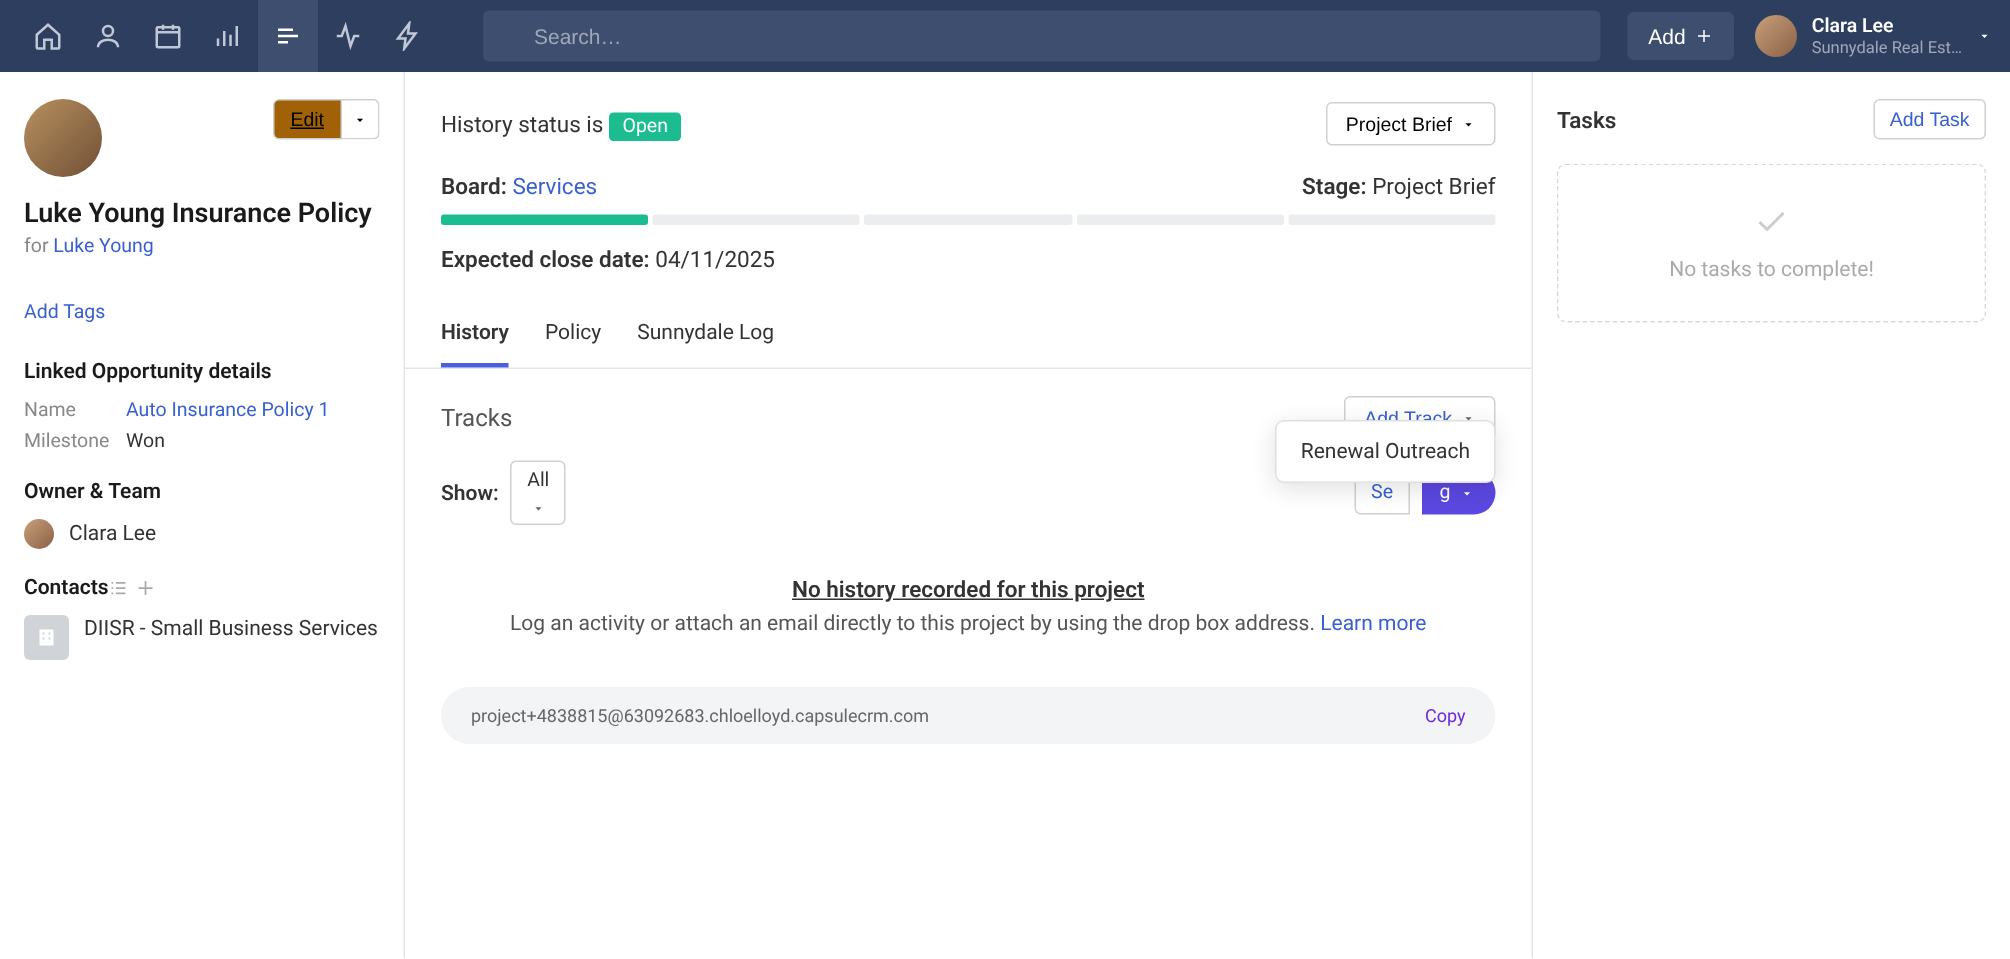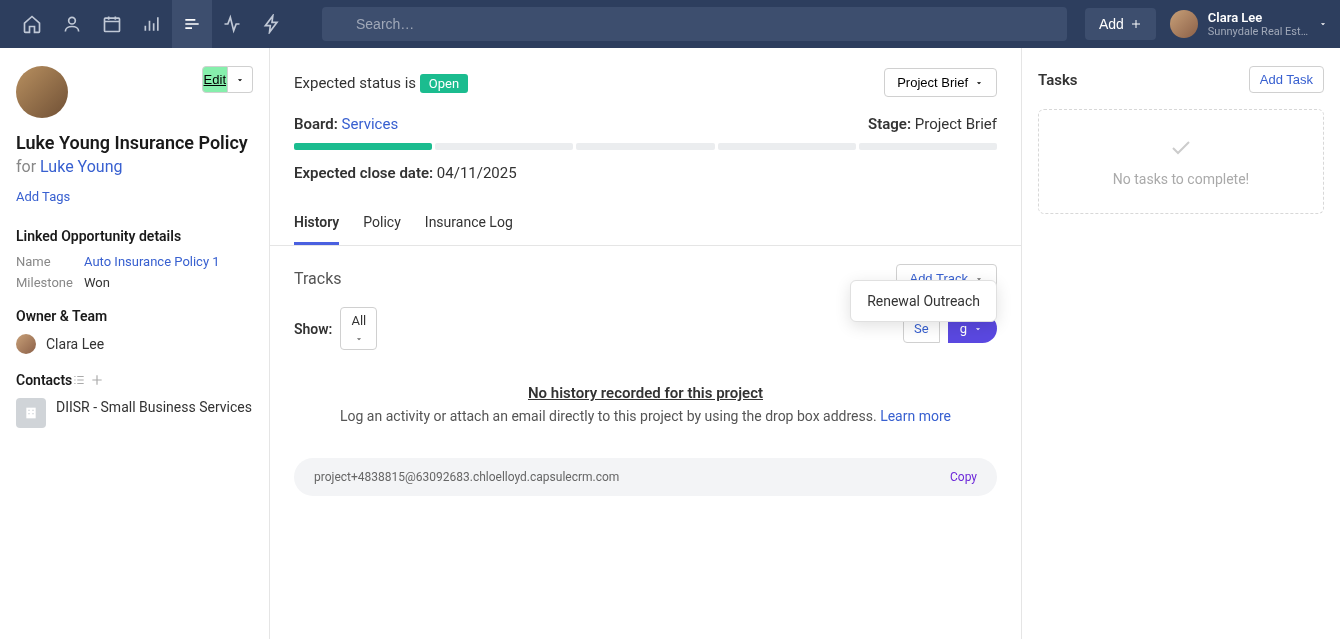--- a/index.html
+++ b/index.html
@@ -22,24 +22,24 @@
 .user-text .org { font-size: 11px; color: #a0a8b8; max-width: 110px; overflow: hidden; text-overflow: ellipsis; white-space: nowrap; }
 
 .layout { display: flex; height: calc(100vh - 48px); }
 .sidebar { width: 270px; border-right: 1px solid #e5e5e5; padding: 18px 16px; overflow-y: auto; }
 .main { flex: 1; border-right: 1px solid #e5e5e5; display: flex; flex-direction: column; overflow: hidden; }
 .rightbar { width: 318px; padding: 18px 16px; }
 
 .profile-row { display: flex; justify-content: space-between; align-items: flex-start; margin-bottom: 14px; }
 .profile-avatar { width: 52px; height: 52px; border-radius: 50%; background: linear-gradient(135deg, #b89060, #705035); }
 .edit-group { display: flex; }
-.edit-btn { border: 1px solid #d0d0d0; background: #86efac; padding: 5px 1px; border-radius: 4px 0 0 4px; font-size: 13px; cursor: pointer; text-decoration: underline; }
+.edit-btn { border: 1px solid #d0d0d0; background: #a16207; padding: 5px 11px; border-radius: 4px 0 0 4px; font-size: 13px; cursor: pointer; text-decoration: underline; }
 .edit-caret { border: 1px solid #d0d0d0; border-left: none; background: #fff; padding: 5px 7px; border-radius: 0 4px 4px 0; cursor: pointer; display: flex; align-items: center; }
 .project-title { font-size: 18px; font-weight: 600; color: #1a1a1a; margin-bottom: 4px; }
-.for-line { font-size: 16px; color: #888; margin-bottom: 12px; }
+.for-line { font-size: 13px; color: #888; margin-bottom: 28px; }
 .for-line a { color: #3860d0; text-decoration: none; }
 .add-tags { color: #3860d0; font-size: 13px; cursor: pointer; display: inline-block; margin-bottom: 18px; }
 .section-h { font-size: 14px; font-weight: 600; color: #1a1a1a; margin-bottom: 10px; margin-top: 6px; }
 .kv-row { display: flex; font-size: 13px; margin-bottom: 6px; }
 .kv-row .k { width: 68px; color: #888; }
 .kv-row .v { color: #333; }
 .kv-row .v a { color: #3860d0; text-decoration: none; }
 .owner-row { display: flex; align-items: center; gap: 10px; margin-top: 6px; margin-bottom: 18px; }
 .owner-avatar { width: 20px; height: 20px; border-radius: 50%; background: linear-gradient(135deg,#c8a078,#8b6048); }
 .contacts-head { display: flex; align-items: center; }
@@ -220,21 +220,21 @@
           </svg>
         </div>
       <div class="contact-name">DIISR - Small Business Services</div>
     </div>
   </div>
 
   <div class="main">
     <div class="main-top">
       <div class="status-row">
         <div class="status-left">
-          <span>Expected status is </span><span class="status-badge">Open</span>
+          <span>History status is </span><span class="status-badge">Open</span>
         </div>
         <button class="outline-btn">
           <span>Project Brief</span>
           <svg class="caret-down" viewBox="0 0 24 24" fill="currentColor">
               <path d="M7 10l5 5 5-5z"></path>
             </svg>
         </button>
       </div>
       <div class="board-row">
         <div><strong>Board:</strong> <a href="#">Services</a></div>
@@ -246,21 +246,21 @@
         <div class="progress-seg"></div>
         <div class="progress-seg"></div>
         <div class="progress-seg"></div>
       </div>
       <div class="close-date"><strong>Expected close date:</strong> <span>04/11/2025</span></div>
     </div>
 
     <div class="tabs">
       <div class="tab active">History</div>
       <div class="tab">Policy</div>
-      <div class="tab">Insurance Log</div>
+      <div class="tab">Sunnydale Log</div>
     </div>
 
     <div class="tracks-block">
       <div class="tracks-head">
         <div class="tracks-title">Tracks</div>
         <button class="outline-btn">
           <span style="color:#3860d0">Add Track</span>
           <svg class="caret-down" viewBox="0 0 24 24" fill="#666">
               <path d="M7 10l5 5 5-5z"></path>
             </svg>

